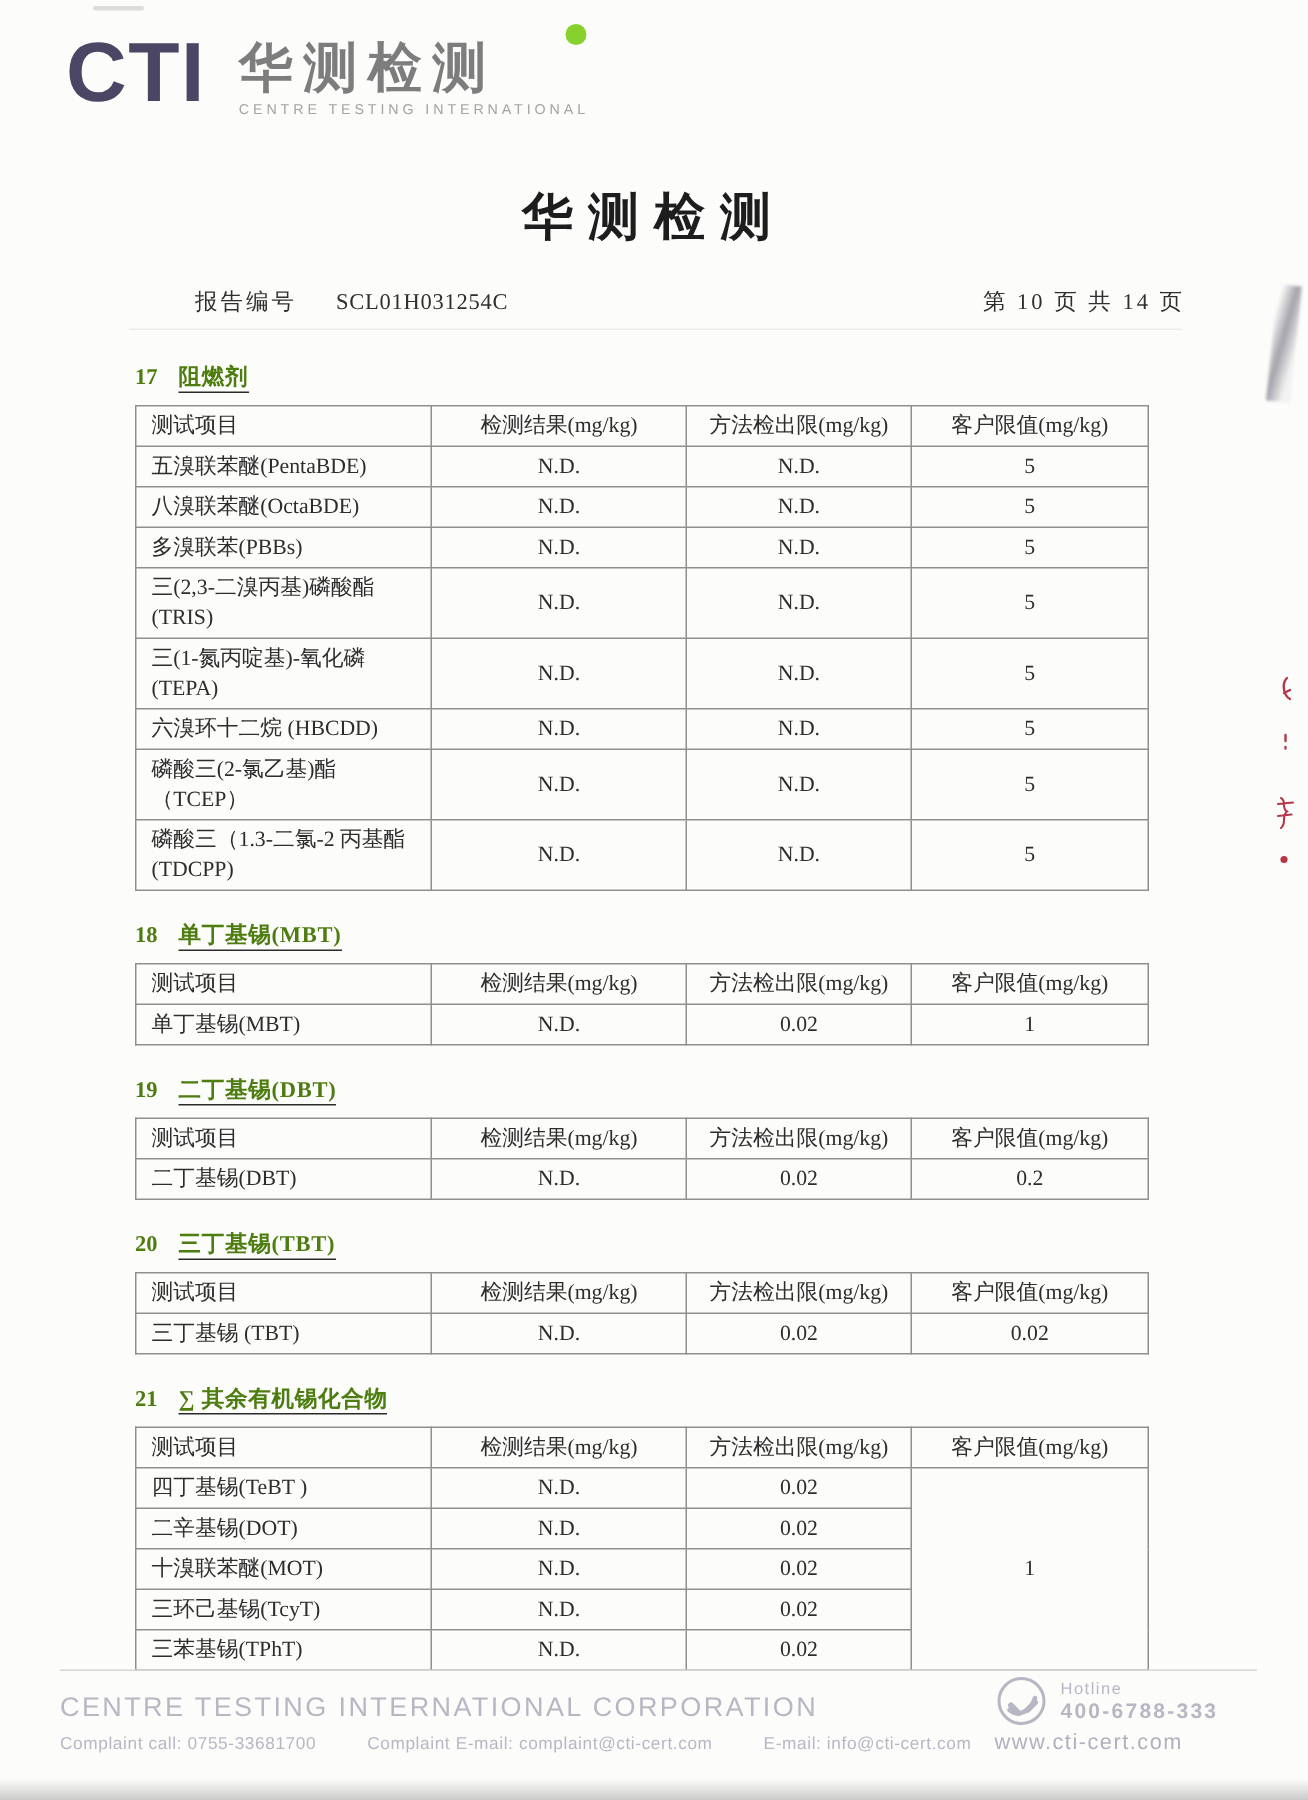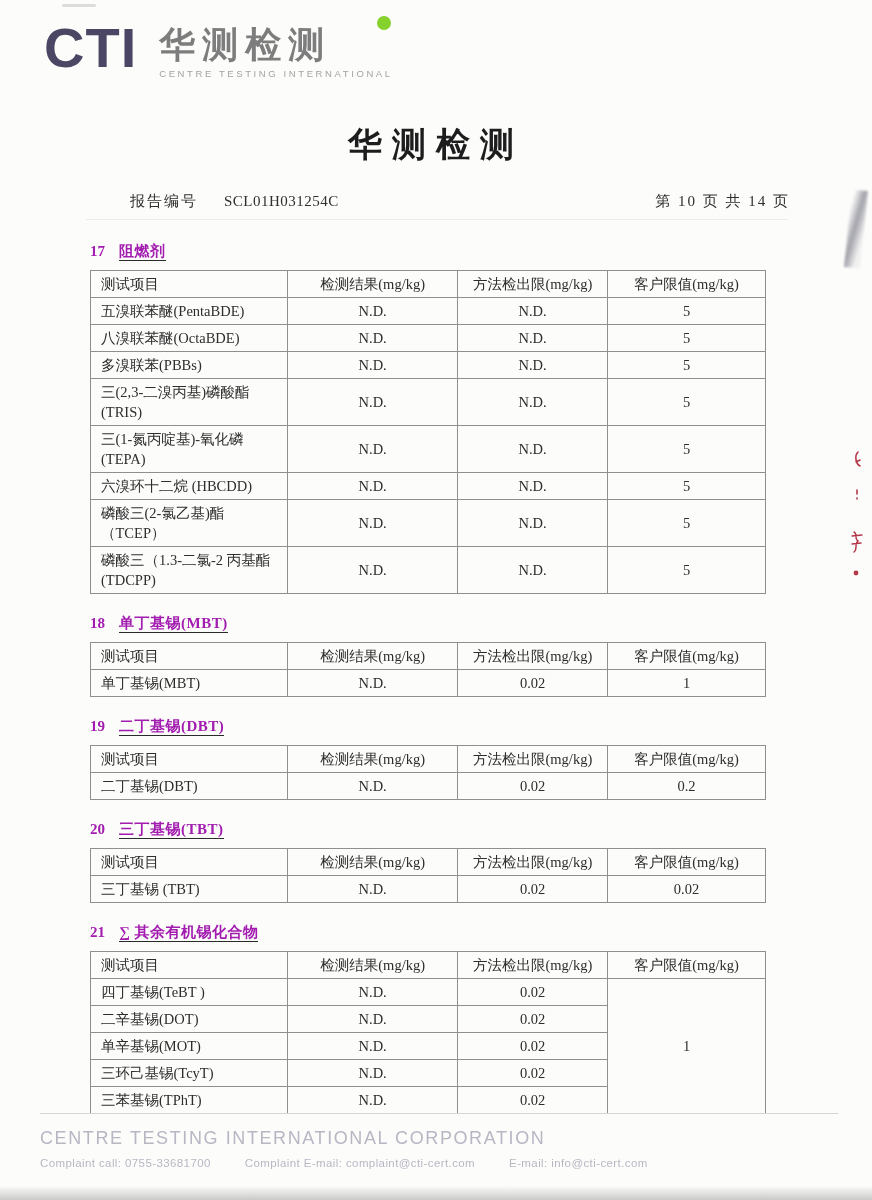--- a/index.html
+++ b/index.html
@@ -22,21 +22,21 @@
   
   .doc-title{position:absolute;top:122px;left:0;right:0;text-align:center;
     font-size:34px;font-weight:bold;letter-spacing:10px;color:#1d1d1d;}
   .meta-row{position:absolute;top:192px;left:90px;right:82px;display:flex;align-items:baseline;font-size:15px;margin-left:40px;}
   .meta-label{letter-spacing:2px;}
   .meta-no{margin-left:26px;letter-spacing:.5px;}
   .meta-page{margin-left:auto;letter-spacing:2px;}
   .meta-hairline{position:absolute;top:219px;left:86px;right:84px;height:1px;background:#ececec;}
   
   .content{position:absolute;top:228px;left:90px;width:676px;}
-  .section-heading{font-size:15px;font-weight:bold;margin:14px 0 9px 0;color:#a21caf;}
+  .section-heading{font-size:15px;font-weight:bold;margin:14px 0 9px 0;color:#4d7c0f;}
   .section-heading .sec-no{margin-right:14px;font-family:"Liberation Serif","DejaVu Serif",serif;}
   .section-heading .sec-title{border-bottom:1.5px solid #2a2a2a;padding-bottom:1px;letter-spacing:.5px;}
   table.data{border-collapse:collapse;width:676px;table-layout:fixed;margin-bottom:20px;
     font-size:14.5px;color:#2d2d2d;}
   table.data col.c1{width:29.2%;} table.data col.c2{width:25.2%;}
   table.data col.c3{width:22.2%;} table.data col.c4{width:23.4%;}
   table.data th,table.data td{border:1px solid #8f8f8f;font-weight:normal;
     padding:3px 8px;line-height:20px;height:20px;vertical-align:middle;}
   table.data th{text-align:center;}
   table.data th.left,table.data td.item{text-align:left;padding-left:10px;}
@@ -259,21 +259,21 @@
         <td>N.D.</td>
         <td>0.02</td>
         <td rowspan="5">1</td>
       </tr>
       <tr>
         <td class="item">二辛基锡(DOT)</td>
         <td>N.D.</td>
         <td>0.02</td>
       </tr>
       <tr>
-        <td class="item">单辛基锡(MOT)</td>
+        <td class="item">十溴联苯醚(MOT)</td>
         <td>N.D.</td>
         <td>0.02</td>
       </tr>
       <tr>
         <td class="item">三环己基锡(TcyT)</td>
         <td>N.D.</td>
         <td>0.02</td>
       </tr>
       <tr>
         <td class="item">三苯基锡(TPhT)</td>
@@ -285,20 +285,34 @@
 
   </div>
 
   <div class="footer-line"></div>
   <div class="footer">
     <div class="f-company">CENTRE TESTING INTERNATIONAL CORPORATION</div>
     <div class="f-contacts">
       <span>Complaint call: 0755-33681700</span>
       <span>Complaint E-mail: complaint@cti-cert.com</span>
       <span>E-mail: info@cti-cert.com</span>
+    </div>
+    <div class="f-right">
+      <div class="f-hotline">
+        <svg class="phone-badge" viewBox="0 0 36 36">
+          <circle cx="18" cy="18" r="15" fill="none" stroke="#b7b7c4" stroke-width="2"></circle>
+          <path d="M10 24 C 16 29, 24 25, 27 16" fill="none" stroke="#b7b7c4" stroke-width="3" stroke-linecap="round"></path>
+          <path d="M11 21 L16 26 M22 24 L27 19" stroke="#b7b7c4" stroke-width="4" stroke-linecap="round"></path>
+        </svg>
+        <div class="f-hot-text">
+          <div class="f-hot-label">Hotline</div>
+          <div class="f-hot-number">400-6788-333</div>
+        </div>
+      </div>
+      <div class="f-site">www.cti-cert.com</div>
     </div>
   </div>
 
   <div class="smudge"></div>
   <svg class="redmarks" width="30" height="150" viewBox="0 0 30 150">
     <path d="M16 12 C 12 16, 14 24, 18 26 M18 20 L14 22" stroke="#b5384a" stroke-width="1.6" fill="none" stroke-linecap="round"></path>
     <path d="M15 50 L15 54 M15 58 L15 59" stroke="#b5384a" stroke-width="1.6" fill="none" stroke-linecap="round"></path>
     <path d="M12 92 C 16 94, 12 99, 16 101 C 12 104, 16 109, 12 112 M10 96 L20 95 M10 104 L19 103" stroke="#b5384a" stroke-width="1.4" fill="none" stroke-linecap="round"></path>
     <circle cx="14" cy="133" r="2.4" fill="#b5384a"></circle>
   </svg>

